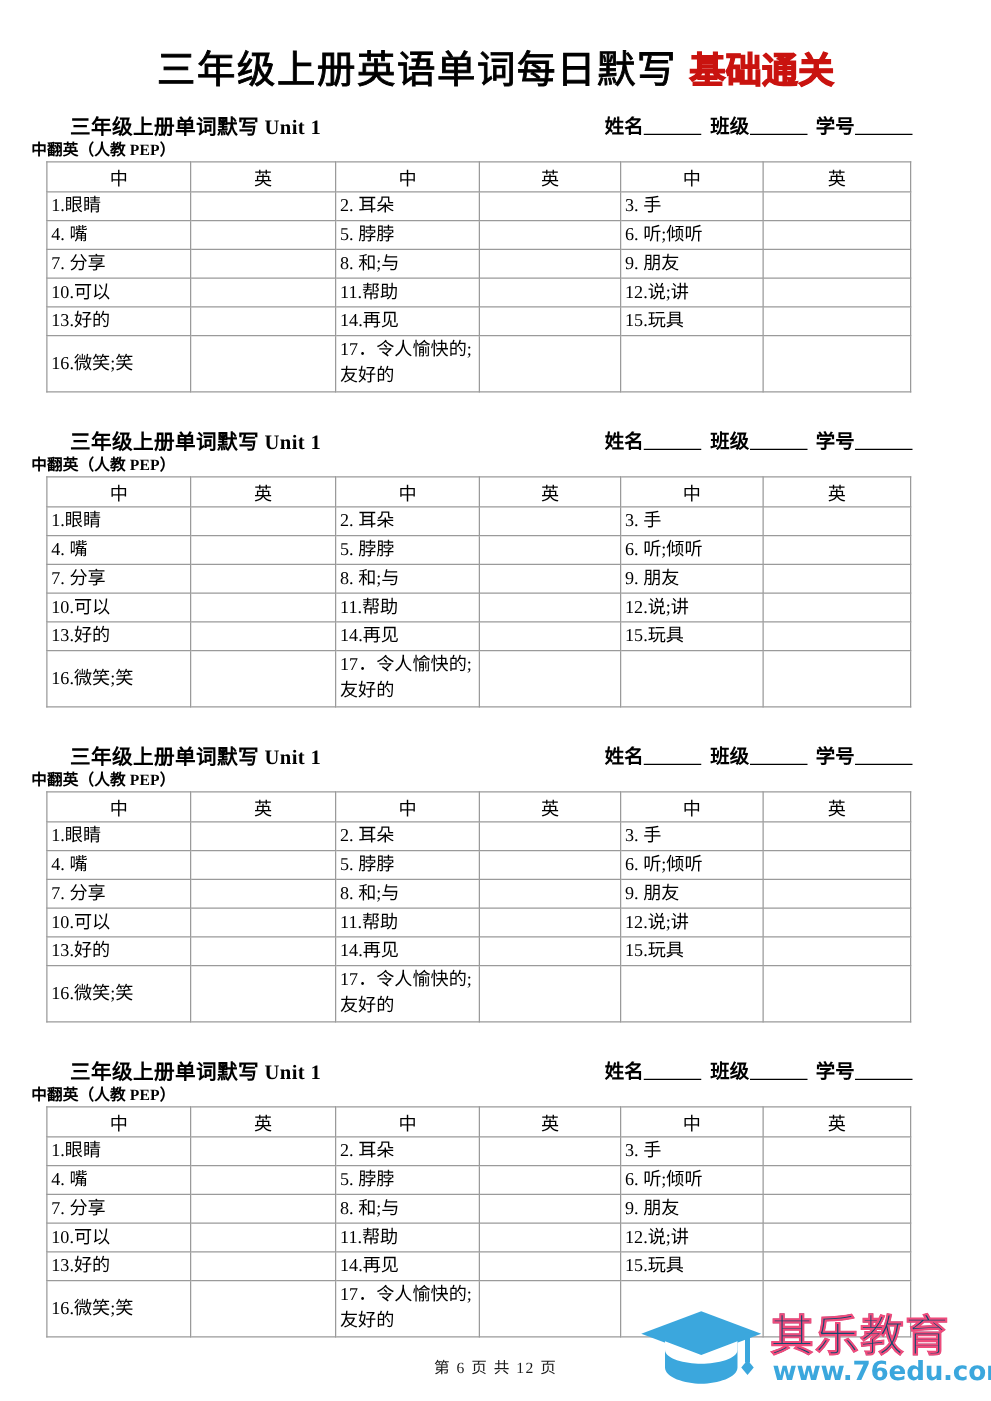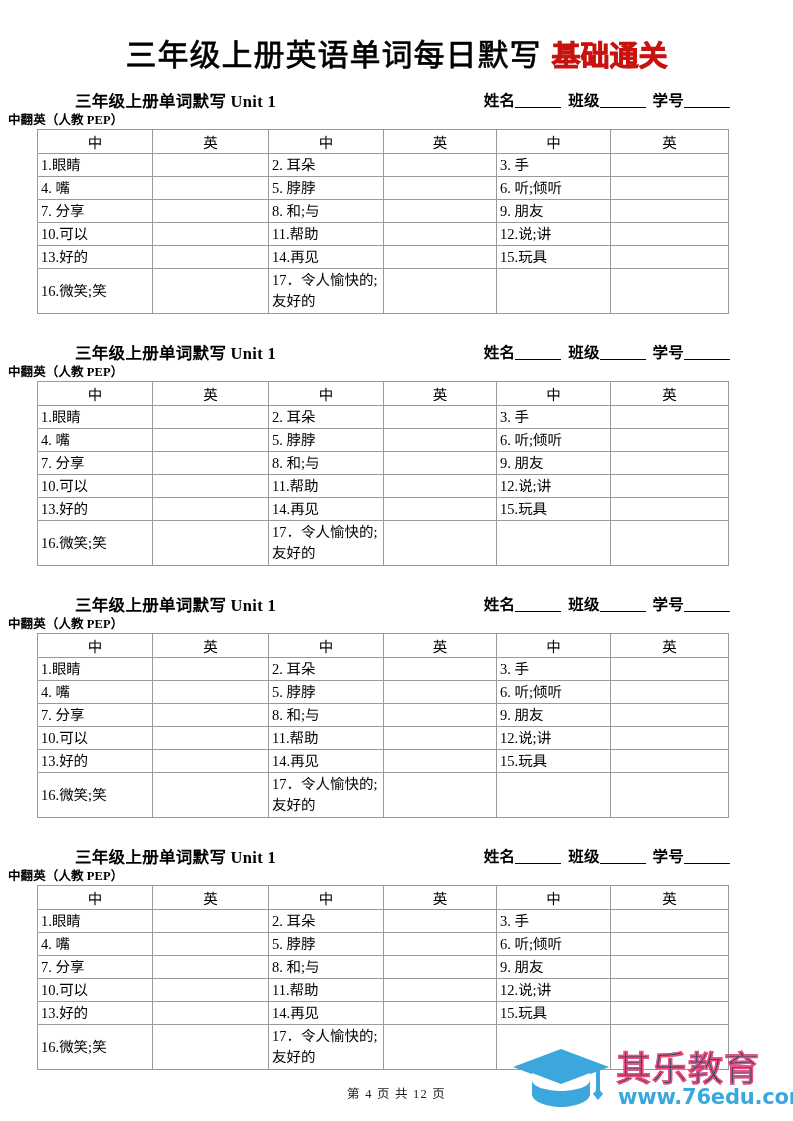--- a/index.html
+++ b/index.html
@@ -56,21 +56,21 @@
 
   
   .section {
     position: absolute;
     left: 0;
     width: 793px;
   }
   .sec-head {
     position: relative;
     height: 24px;
-    padding-left: 75px;
+    padding-left: 56px;
     box-sizing: border-box;
   }
   .sec-title {
     font-family: "Liberation Serif", "DejaVu Serif", serif;
     font-size: 16.5px;
     font-weight: bold;
     letter-spacing: 0.3px;
     white-space: nowrap;
   }
   .sec-fields {
@@ -87,21 +87,21 @@
   .fld + .fld { margin-left: 7px; }
   .fld .u {
     display: inline-block;
     border-bottom: 1.4px solid #000;
     width: 46px;
     height: 13px;
     vertical-align: -2px;
   }
 
   .sec-sub {
-    padding-left: 8px;
+    padding-left: 25px;
     font-family: "Liberation Serif", "DejaVu Serif", serif;
     font-size: 12.5px;
     font-weight: bold;
     letter-spacing: 0.1px;
     height: 17px;
     line-height: 17px;
     white-space: nowrap;
   }
 
   
@@ -495,21 +495,21 @@
             <td class="en"></td>
             <td class="zh">17．令人愉快的;友好的</td>
             <td class="en"></td>
             <td class="zh"></td>
             <td class="en"></td>
           </tr>
         </tbody>
       </table>
     </div>
 
-  <div class="footer-pageno">第 4 页 共 12 页</div>
+  <div class="footer-pageno">第 6 页 共 12 页</div>
 
   <div class="logo">
     <svg class="logo-cap" viewBox="0 0 98 66">
       <polygon points="49,5 97,23 49,41 1,23" fill="#3ba7dd"></polygon>
       <path d="M20,29 L20,50 C20,58 36,63 49,63 C62,63 78,58 78,50 L78,29 L49,40 Z" fill="#3ba7dd"></path>
       <path d="M20,29 L20,36 C20,43 36,47 49,47 C62,47 78,43 78,36 L78,29 L49,40 Z" fill="#ffffff"></path>
       <rect x="84" y="22" width="4" height="24" fill="#3ba7dd"></rect>
       <polygon points="86,44 91,50 86,56 81,50" fill="#3ba7dd"></polygon>
     </svg>
     <div class="logo-text-cn">其乐教育</div>

